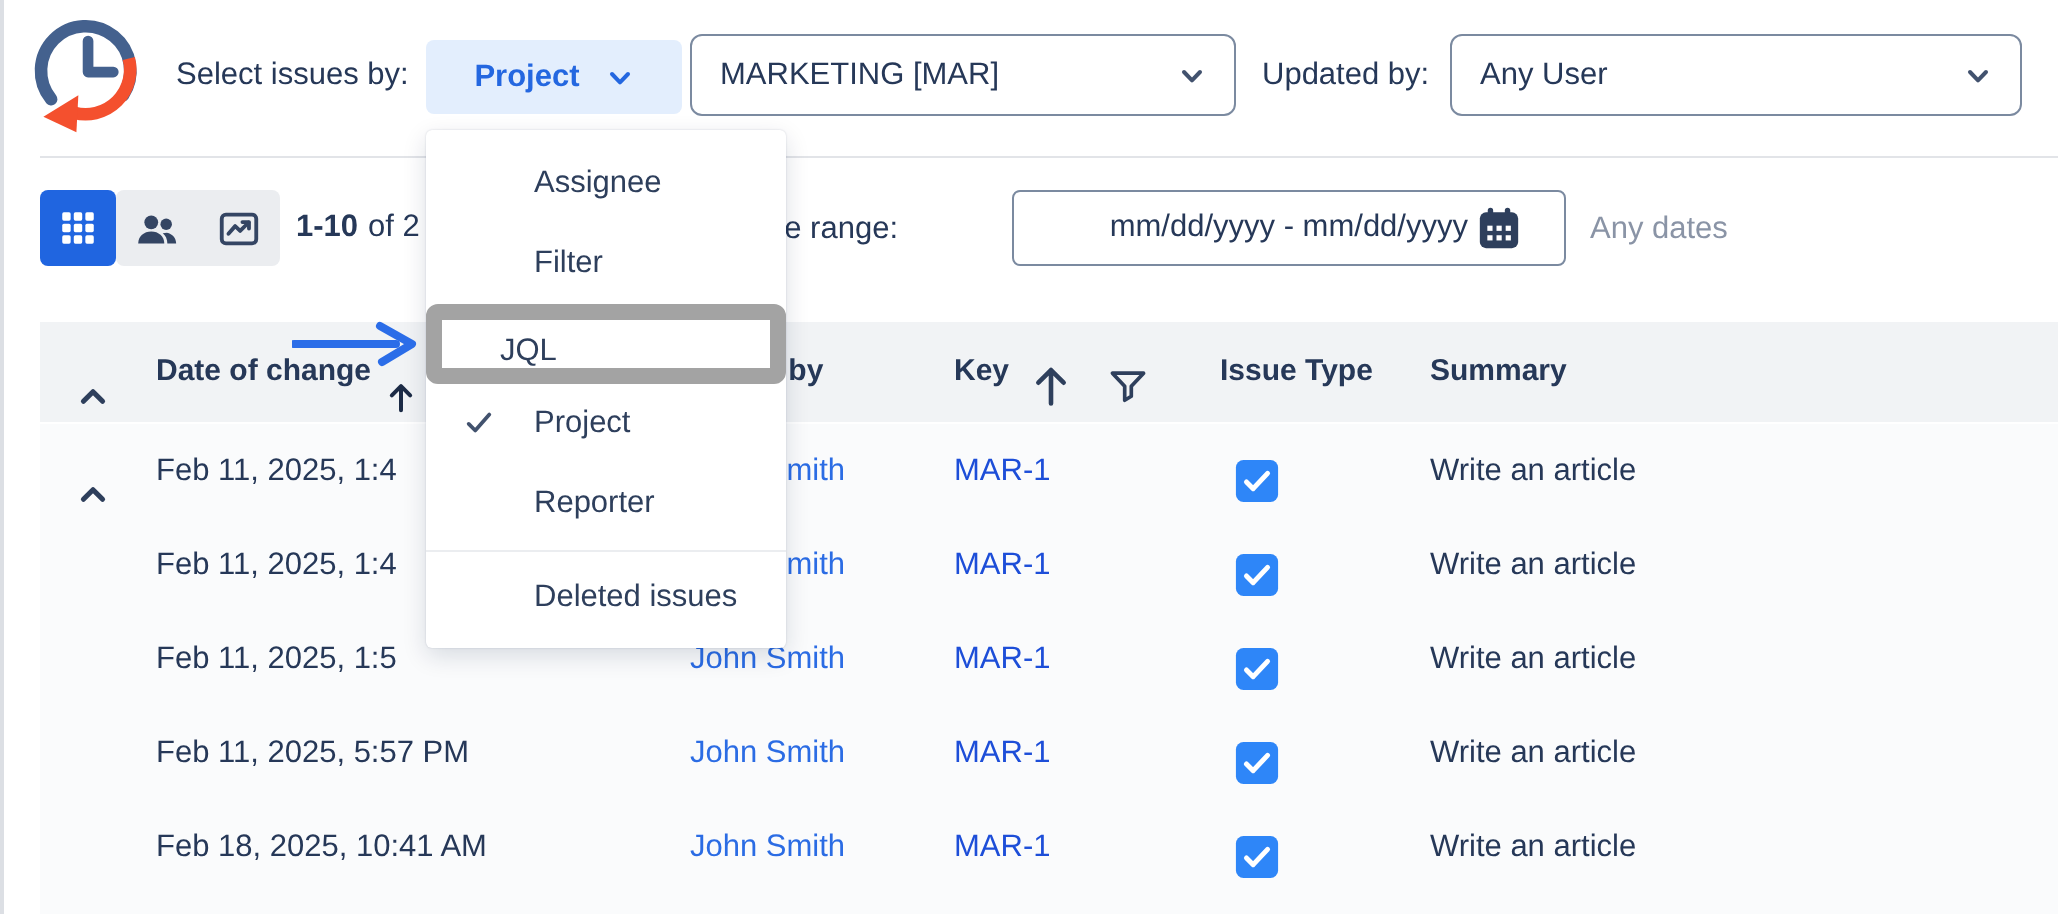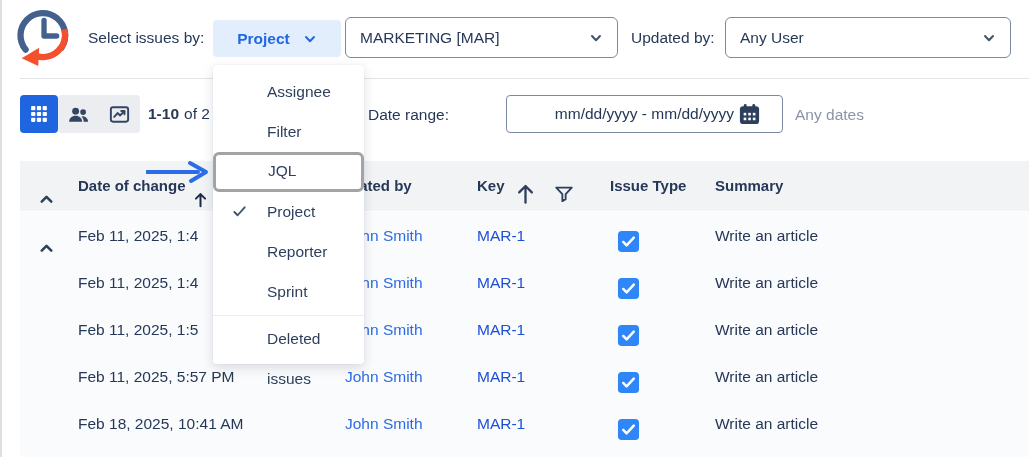--- a/index.html
+++ b/index.html
@@ -54,24 +54,24 @@
   .row{position:absolute;left:0;width:1009px;height:47px;}
   .row .abs{line-height:47px;white-space:nowrap;}
   .row-chev{left:18px;top:16px;line-height:0;cursor:pointer;}
   .c-date{left:58px;}
   .c-user{left:325px;color:#2b6ce4;cursor:pointer;}
   .c-key{left:457px;color:#1d4ed8;cursor:pointer;}
   .c-type{left:597px;top:12px;line-height:0;cursor:pointer;}
   .c-sum{left:695px;}
 
   
-  .menu{left:213px;top:65px;width:151px;background:#fff;border-radius:3px;z-index:10;padding:7px 0 5px;
+  .menu{left:213px;top:65px;width:180px;background:#fff;border-radius:3px;z-index:10;padding:7px 0 5px;
         box-shadow:0 4px 12px rgba(9,30,66,.14),0 0 1px rgba(9,30,66,.18);box-sizing:border-box;}
   .menu-item{position:relative;height:40px;line-height:40px;padding-left:54px;color:#2e3f5c;cursor:pointer;box-sizing:border-box;}
-  .menu-item.hl{border:3px solid #a3a3a3;border-radius:6px;line-height:31px;padding-left:52px;}
+  .menu-item.hl{border:8px solid #a3a3a3;border-radius:6px;line-height:31px;padding-left:29px;}
   .menu-check{position:absolute;left:19px;top:12px;line-height:0;}
   .menu-divider{height:1px;background:#ebedf0;margin:3px 0;}
 
   .note-arrow{left:146px;top:160px;z-index:20;line-height:0;pointer-events:none;}
 </style>
 </head>
 <body>
 
 <div class="canvas">
   <div class="abs left-edge"></div>
@@ -282,21 +282,20 @@
     <div class="menu-item hl">JQL</div>
     <div class="menu-item">
       <span class="menu-check">
         <svg width="15" height="15" viewBox="0 0 16 16" fill="none" stroke="#42526e" stroke-width="2" stroke-linecap="round" stroke-linejoin="round">
             <path d="M2.5 8.5 L6 12 L13.5 3.5"></path>
           </svg>
       </span>
       <span>Project</span>
     </div>
     <div class="menu-item">Reporter</div>
-    <div class="menu-item">Sprint</div>
     <div class="menu-divider"></div>
     <div class="menu-item">Deleted issues</div>
   </div>
 
   <div class="abs note-arrow">
     <svg width="68" height="24" viewBox="0 0 68 24">
       <path d="M1 12 H52" stroke="#2b6de8" stroke-width="4" stroke-linecap="round" fill="none"></path>
       <path d="M44 3 L60 12 L45 21" stroke="#2b6de8" stroke-width="4" stroke-linecap="round" stroke-linejoin="round" fill="none"></path>
     </svg>
   </div>

